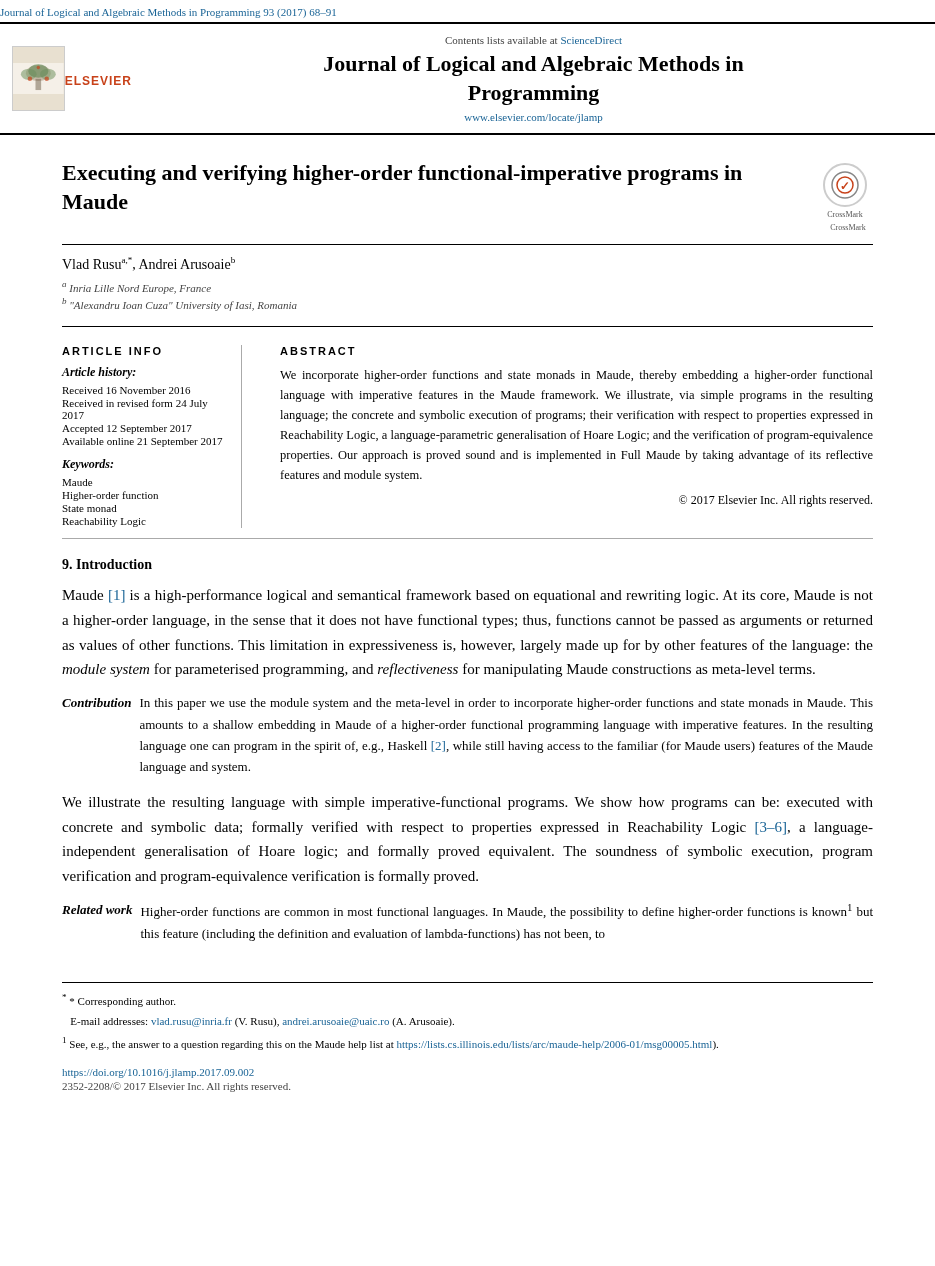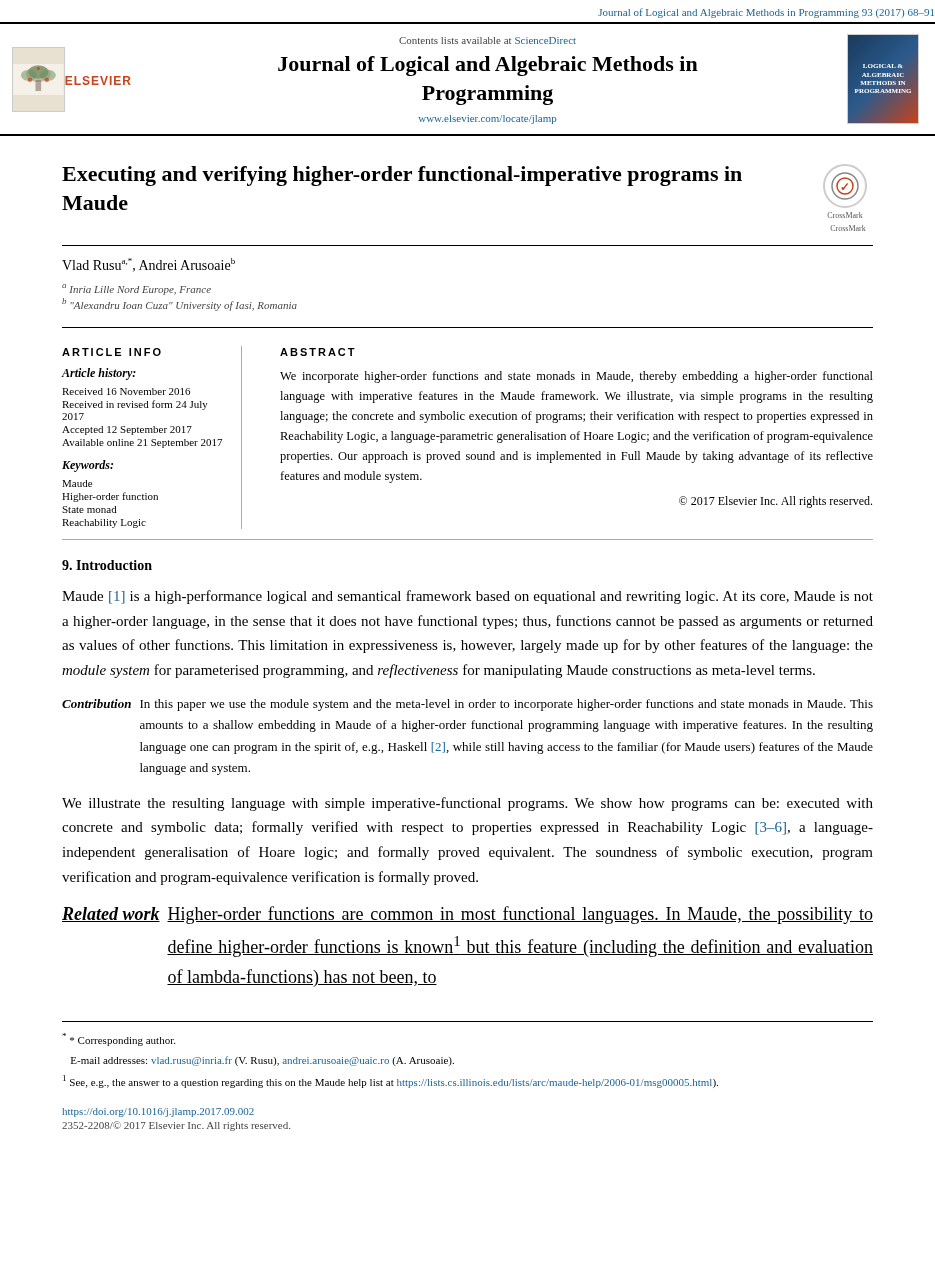--- a/index.html
+++ b/index.html
@@ -7,21 +7,21 @@
       font-family: 'Times New Roman', Times, serif;
       background: #fff;
       color: #000;
       font-size: 13px;
       width: 935px;
       min-height: 1266px;
     }
 
     
     .top-bar {
-      text-align: right;
+      text-align: left;
       padding: 6px 0 4px;
       font-size: 11px;
       color: #1a6496;
       border-bottom: none;
     }
     .top-bar a { color: #1a6496; text-decoration: none; }
 
     
     .journal-header {
       display: flex;
@@ -272,27 +272,26 @@
       display: flex;
       gap: 8px;
     }
     .contribution-label {
       font-style: italic;
       font-weight: bold;
       flex-shrink: 0;
     }
 
     .related-work-para {
-      font-size: 18px;
+      font-size: 13px;
       line-height: 1.65;
       text-align: justify;
-      margin-bottom: 0;
+      margin-bottom: 10px;
       display: flex;
       gap: 8px;
-      text-decoration: underline;
     }
     .related-work-label {
       font-style: italic;
       font-weight: bold;
       flex-shrink: 0;
       white-space: nowrap;
     }
 
     
     .footnotes-section {
@@ -352,25 +351,20 @@
       <span>Contents lists available at</span>
       <span class="sdirect">ScienceDirect</span>
     </div>
     <div class="journal-title-header">
       <span>Journal of Logical and Algebraic Methods in</span><br>
       <span>Programming</span>
     </div>
     <div class="journal-url">www.elsevier.com/locate/jlamp</div>
   </div>
 
-  <div class="right-logo">
-    <div class="right-logo-box">
-      <div class="rtext">LOGICAL &amp;<br>ALGEBRAIC<br>METHODS IN<br>PROGRAMMING</div>
-    </div>
-  </div>
 </div>
 
 <div class="main-content">
 
   <div class="article-title-section">
     <div class="article-title">Executing and verifying higher-order functional-imperative programs in Maude</div>
     <div class="crossmark">
       <div class="crossmark-icon">
         <svg width="28" height="28" viewBox="0 0 28 28" xmlns="http://www.w3.org/2000/svg">
           <circle cx="14" cy="14" r="13" fill="none" stroke="#888" stroke-width="1.5"></circle>

